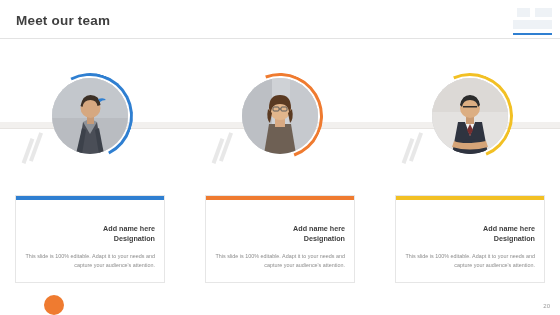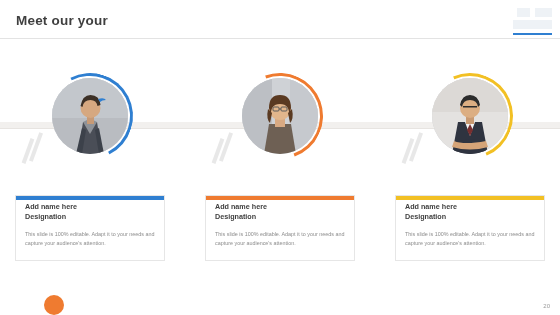--- a/index.html
+++ b/index.html
@@ -152,22 +152,22 @@
 
   .card-top {
     height: 4px;
     width: 100%;
   }
   .top-1 { background: #2f7fd1; }
   .top-2 { background: #ef7b30; }
   .top-3 { background: #f2c024; }
 
   .card-body {
-    padding: 2px 9px 12px 9px;
-    text-align: left;
+    padding: 24px 9px 12px 9px;
+    text-align: right;
   }
   .name {
     font-size: 7.2px;
     font-weight: bold;
     color: #3f3f3f;
     line-height: 1.45;
   }
   .desc {
     margin-top: 7px;
     font-size: 5.4px;
@@ -191,21 +191,21 @@
     bottom: 6px;
     font-size: 6px;
     color: #9a9a9a;
   }
 </style>
 </head>
 <body>
 
 <div class="slide">
 
-  <div class="title">Meet our your</div>
+  <div class="title">Meet our team</div>
   <div class="header-rule"></div>
   <div class="hdr-box hdr-box-1"></div>
   <div class="hdr-box hdr-box-2"></div>
   <div class="hdr-box hdr-box-3"></div>
   <div class="hdr-accent"></div>
 
   <div class="band"></div>
   <div class="band-line"></div>
 
   <div class="member m1">

